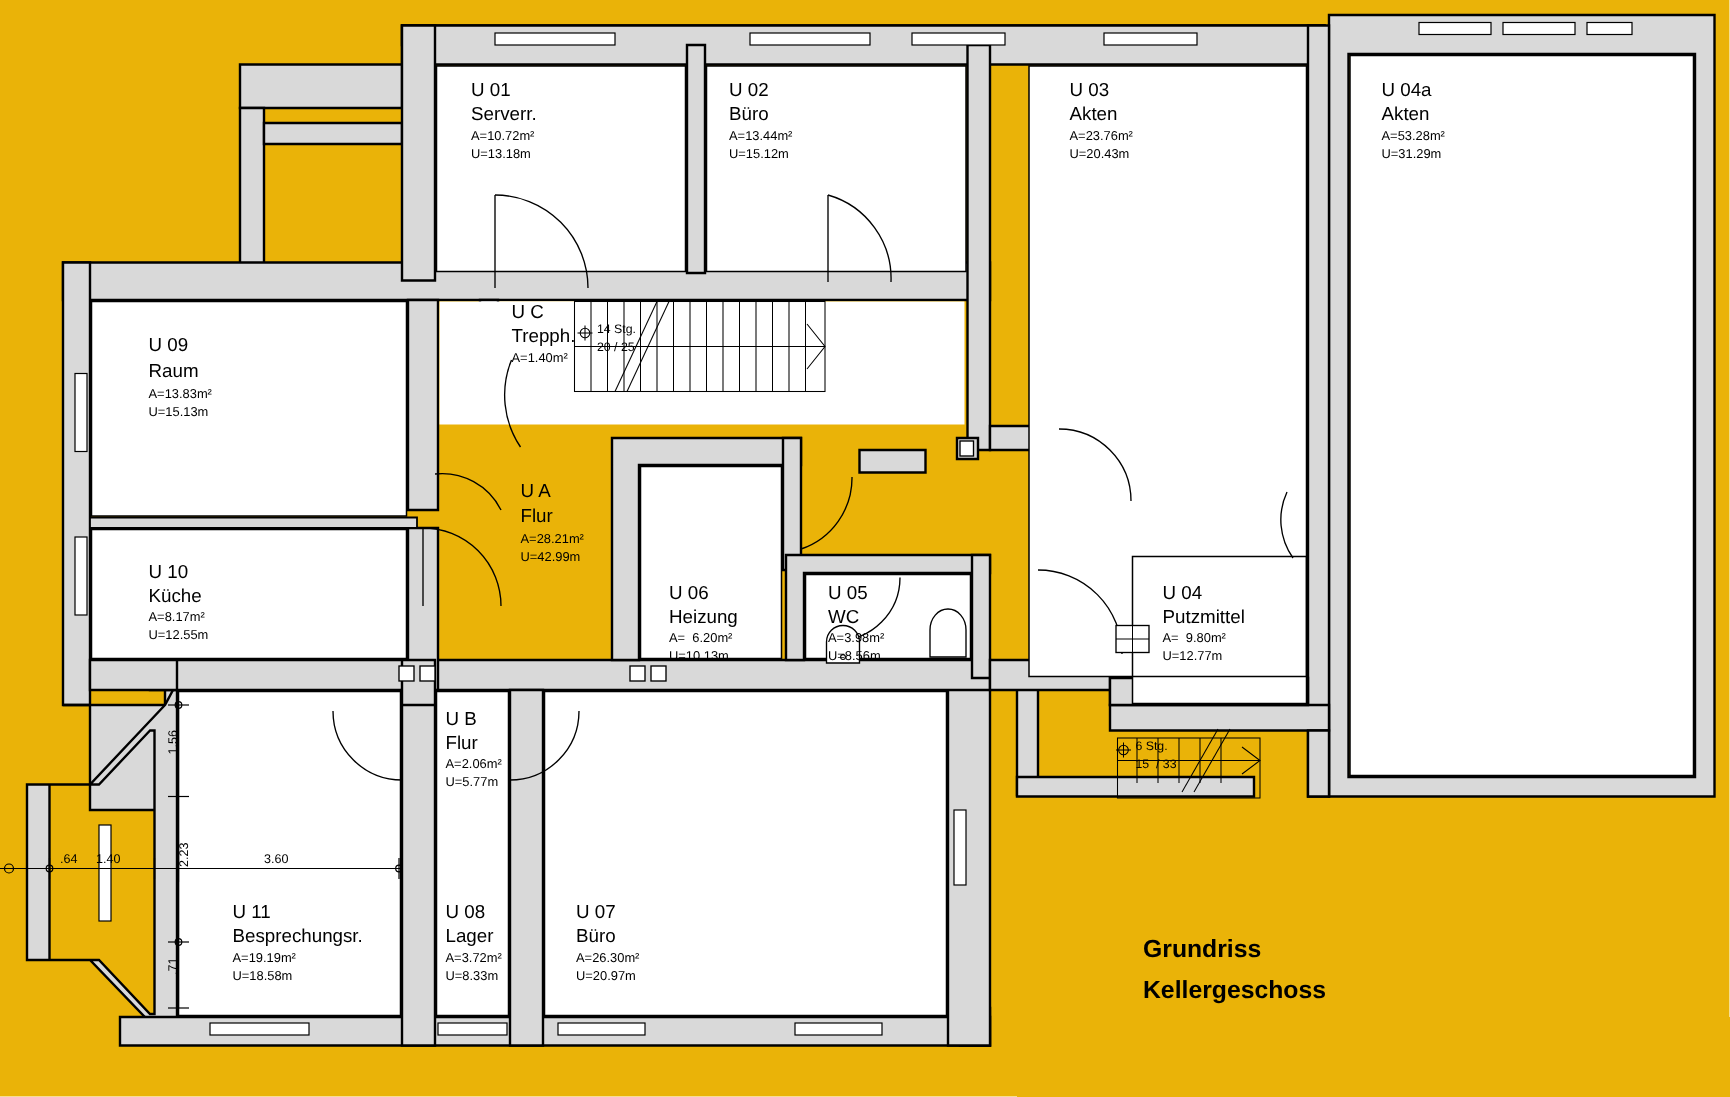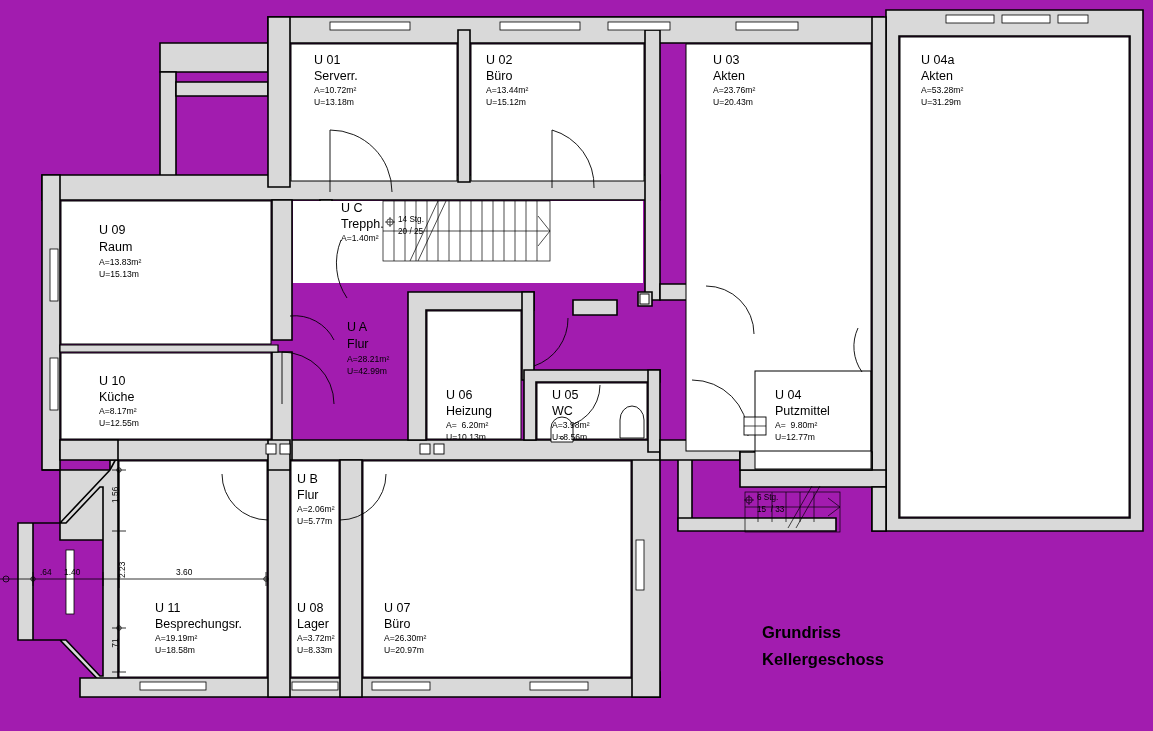--- a/index.html
+++ b/index.html
@@ -7,21 +7,21 @@
     padding: 0;
     background: #ffffff;
   }
   body {
     font-family: "Liberation Sans", sans-serif;
   }
   #plan-root {
     position: relative;
     width: 1153px;
     height: 731px;
-    background: #a21caf;
+    background: #eab308;
     overflow: hidden;
   }
   svg#floorplan {
     display: block;
     width: 1153px;
     height: 731px;
   }
   
   .wall {
     fill: #d9d9d9;

